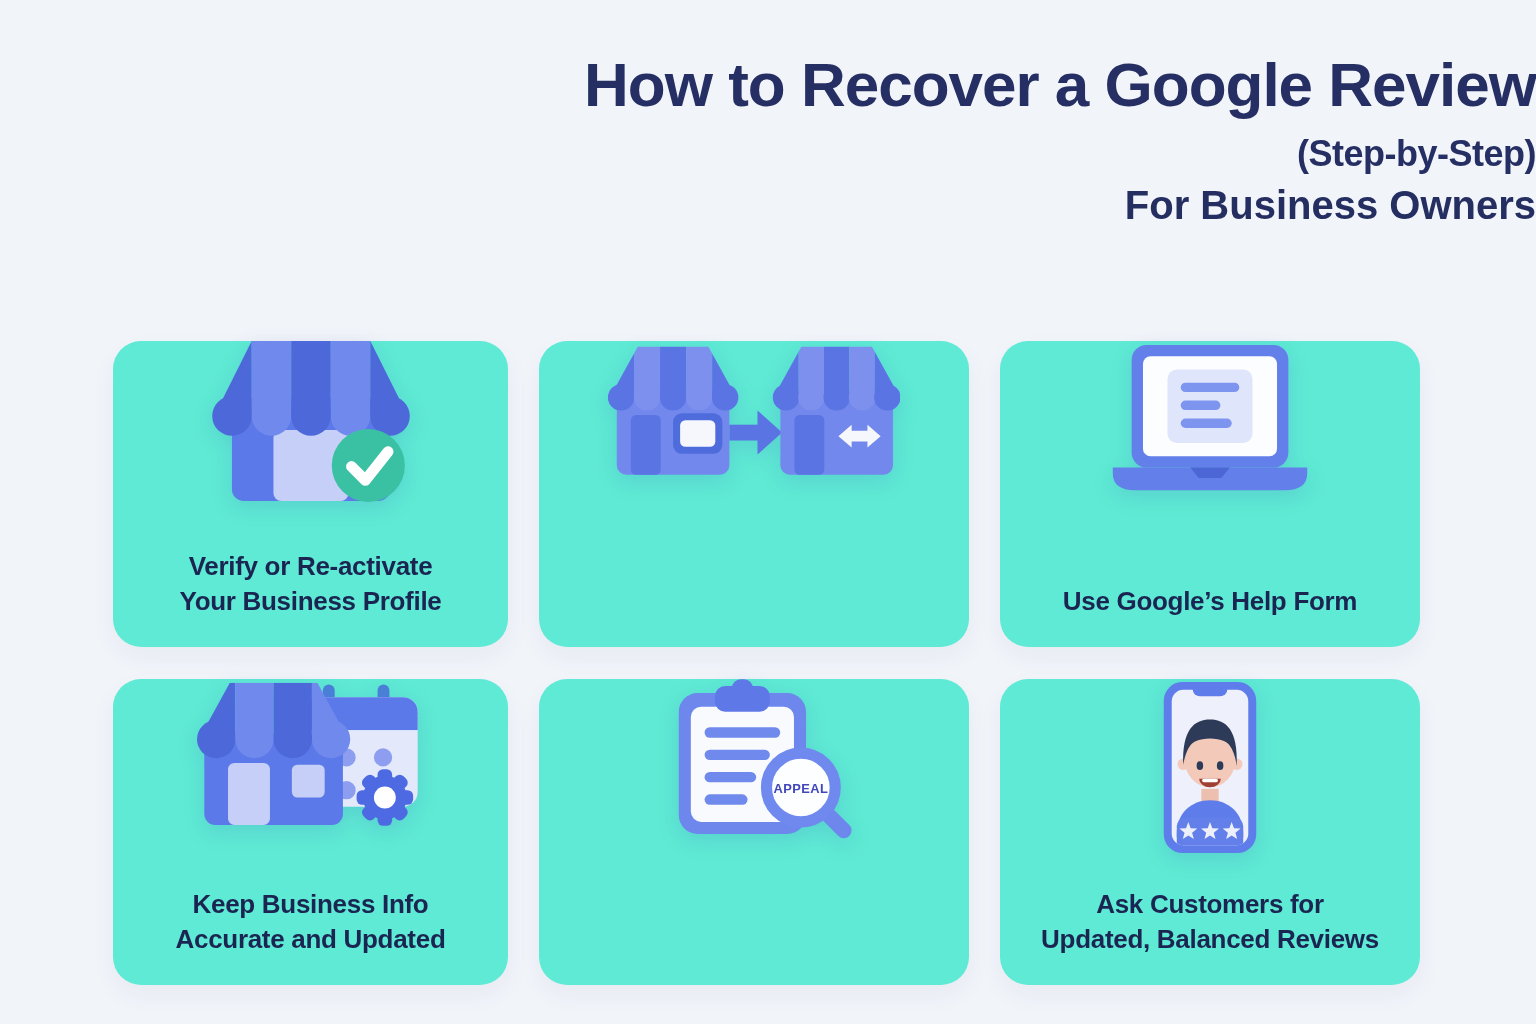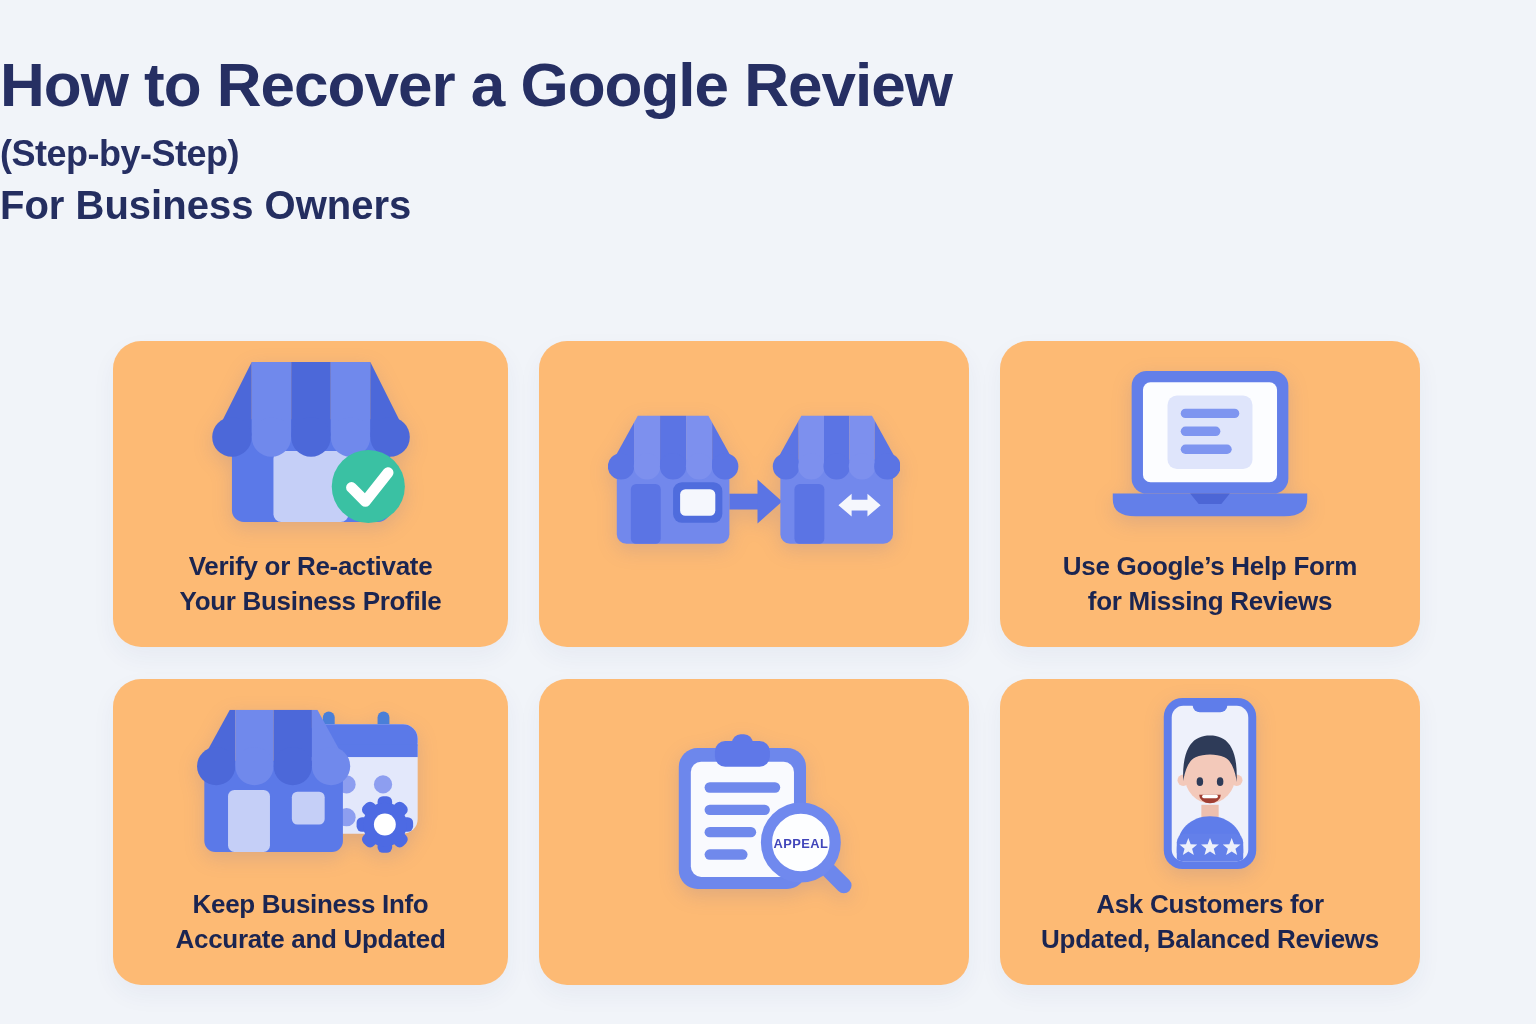--- a/index.html
+++ b/index.html
@@ -4,40 +4,40 @@
 <style>
   * { margin:0; padding:0; box-sizing:border-box; }
   html,body { width:1536px; height:1024px; }
   body {
     font-family:"Liberation Sans","DejaVu Sans",sans-serif;
     background:#f1f4f9;
     overflow:hidden;
   }
   .page { position:relative; width:1536px; height:1024px; background:#f1f4f9; }
 
-  .header { text-align:left; color:#262f63; }
+  .header { text-align:right; color:#262f63; }
   .title    { margin-top:48px; font-size:62px; line-height:74px; font-weight:800; letter-spacing:-1px; color:#262f63; }
   .subtitle { margin-top:4px;  font-size:36px; line-height:56px; font-weight:700; letter-spacing:-0.5px; color:#262f63; }
   .audience { font-size:40px; line-height:46px; font-weight:700; color:#242e60; }
 
   .grid {
     position:absolute; left:113px; top:293px; width:1307px; height:644px;
     display:grid;
     grid-template-columns:395px 430px 420px;
     grid-template-rows:306px 306px;
     column-gap:31px; row-gap:32px;
   }
   .card {
-    background:#fdba74;
+    background:#5eead4;
     border-radius:28px;
     box-shadow:0 10px 24px rgba(40,60,120,0.05);
     display:flex; flex-direction:column; align-items:center;
     padding-bottom:28px;
   }
-  .icon-wrap { flex:1; display:flex; align-items:center; justify-content:center; width:100%; }
+  .icon-wrap { flex:1; display:flex; align-items:flex-start; justify-content:center; width:100%; }
   .icon-wrap svg { filter:drop-shadow(0 6px 10px rgba(60,80,180,0.16)); }
   .caption {
     text-align:center; color:#1b2551;
     font-size:26px; line-height:35px; font-weight:700; letter-spacing:-0.3px;
     white-space:nowrap;
   }
   .caption span { display:block; }
   .appeal-text { font-family:"Liberation Sans","DejaVu Sans",sans-serif; font-weight:700; }
 </style>
 </head>
@@ -154,21 +154,20 @@
             <rect x="94" y="44" width="62" height="10" rx="5" fill="#7e95f0"></rect>
             <rect x="94" y="63" width="42" height="10" rx="5" fill="#7e95f0"></rect>
             <rect x="94" y="82" width="54" height="10" rx="5" fill="#7e95f0"></rect>
           </g>
           <path d="M22,134 H228 V140 Q228,158 204,158 H46 Q22,158 22,140 Z" fill="#637fe9"></path>
           <path d="M104,134 h42 l-9,11 h-24 z" fill="#4c66d6"></path>
         </svg>
       </div>
       <div class="caption">
         <span>Use Google’s Help Form</span>
-        <span>for Missing Reviews</span>
       </div>
     </div>
 
     <div class="card">
       <div class="icon-wrap">
         <svg width="228" height="155" viewBox="0 0 250 170">
           <defs>
               <clipPath id="awn4">
                 <path d="M36,4 L132,4 L166,66 L2,66 Z"></path>
               </clipPath>

